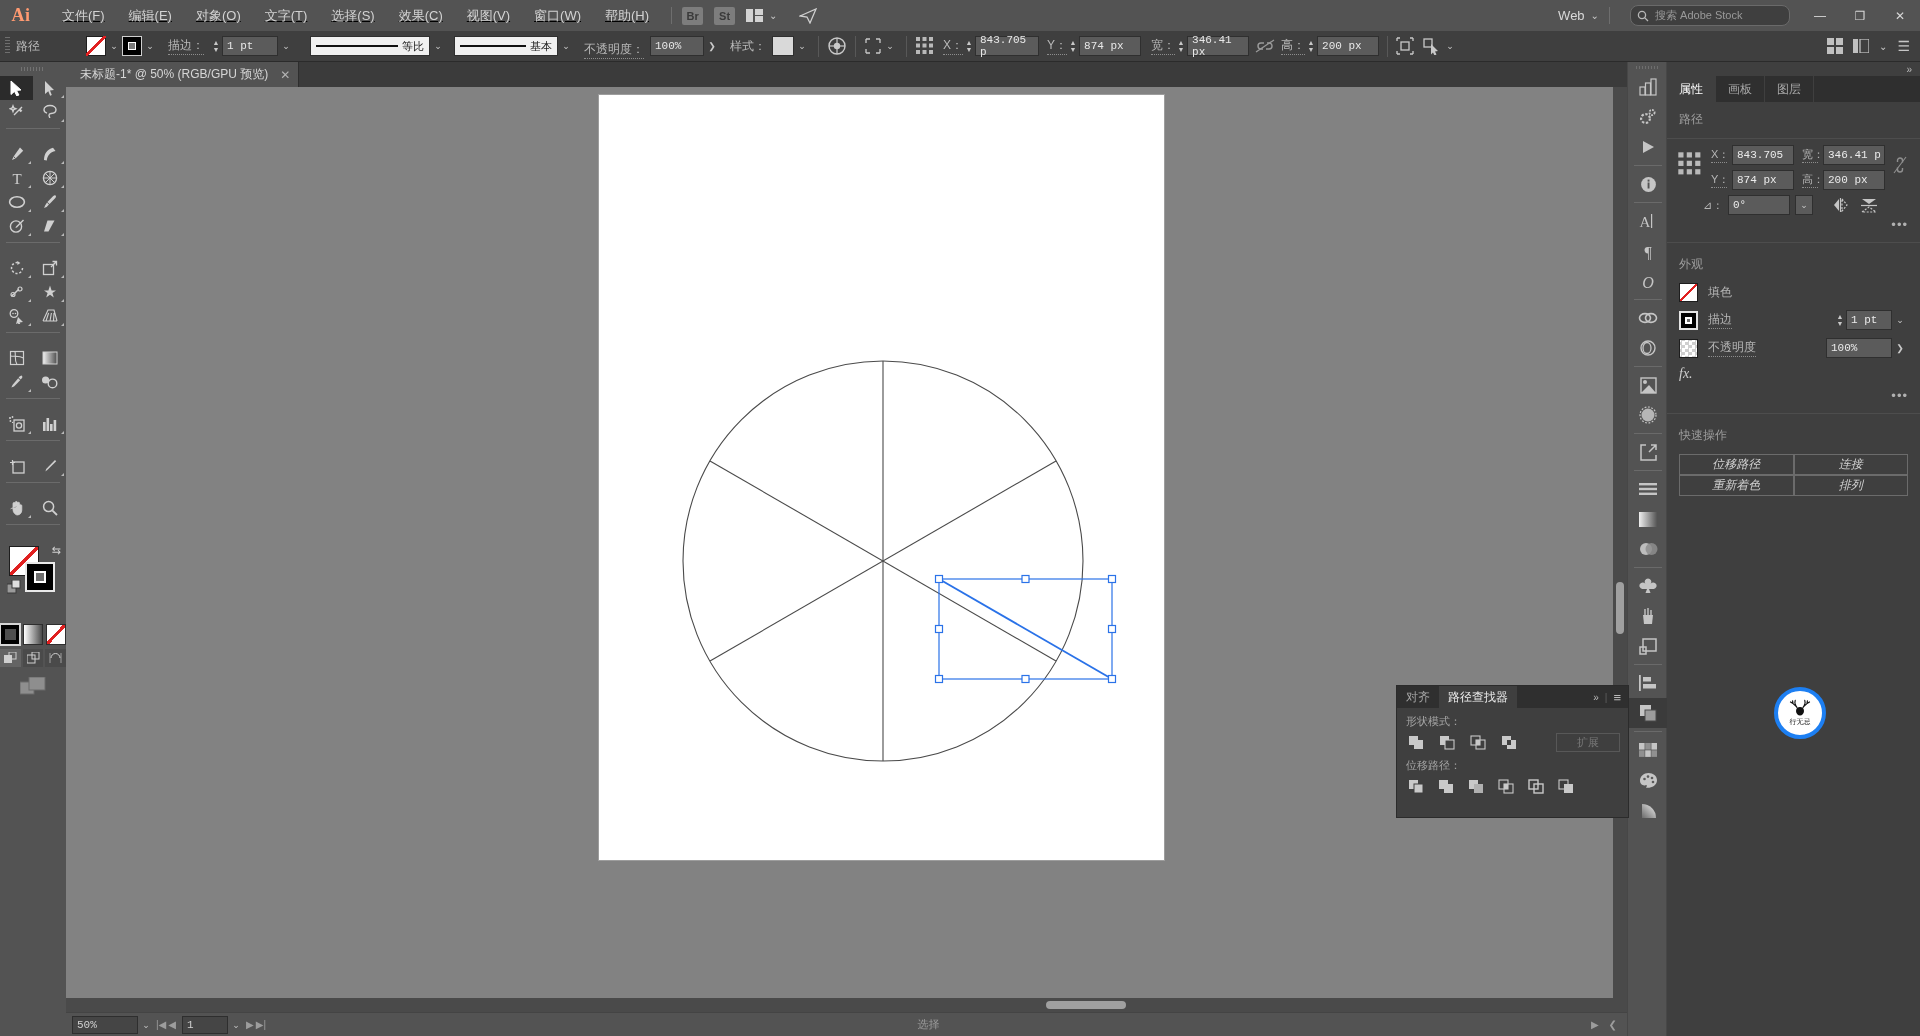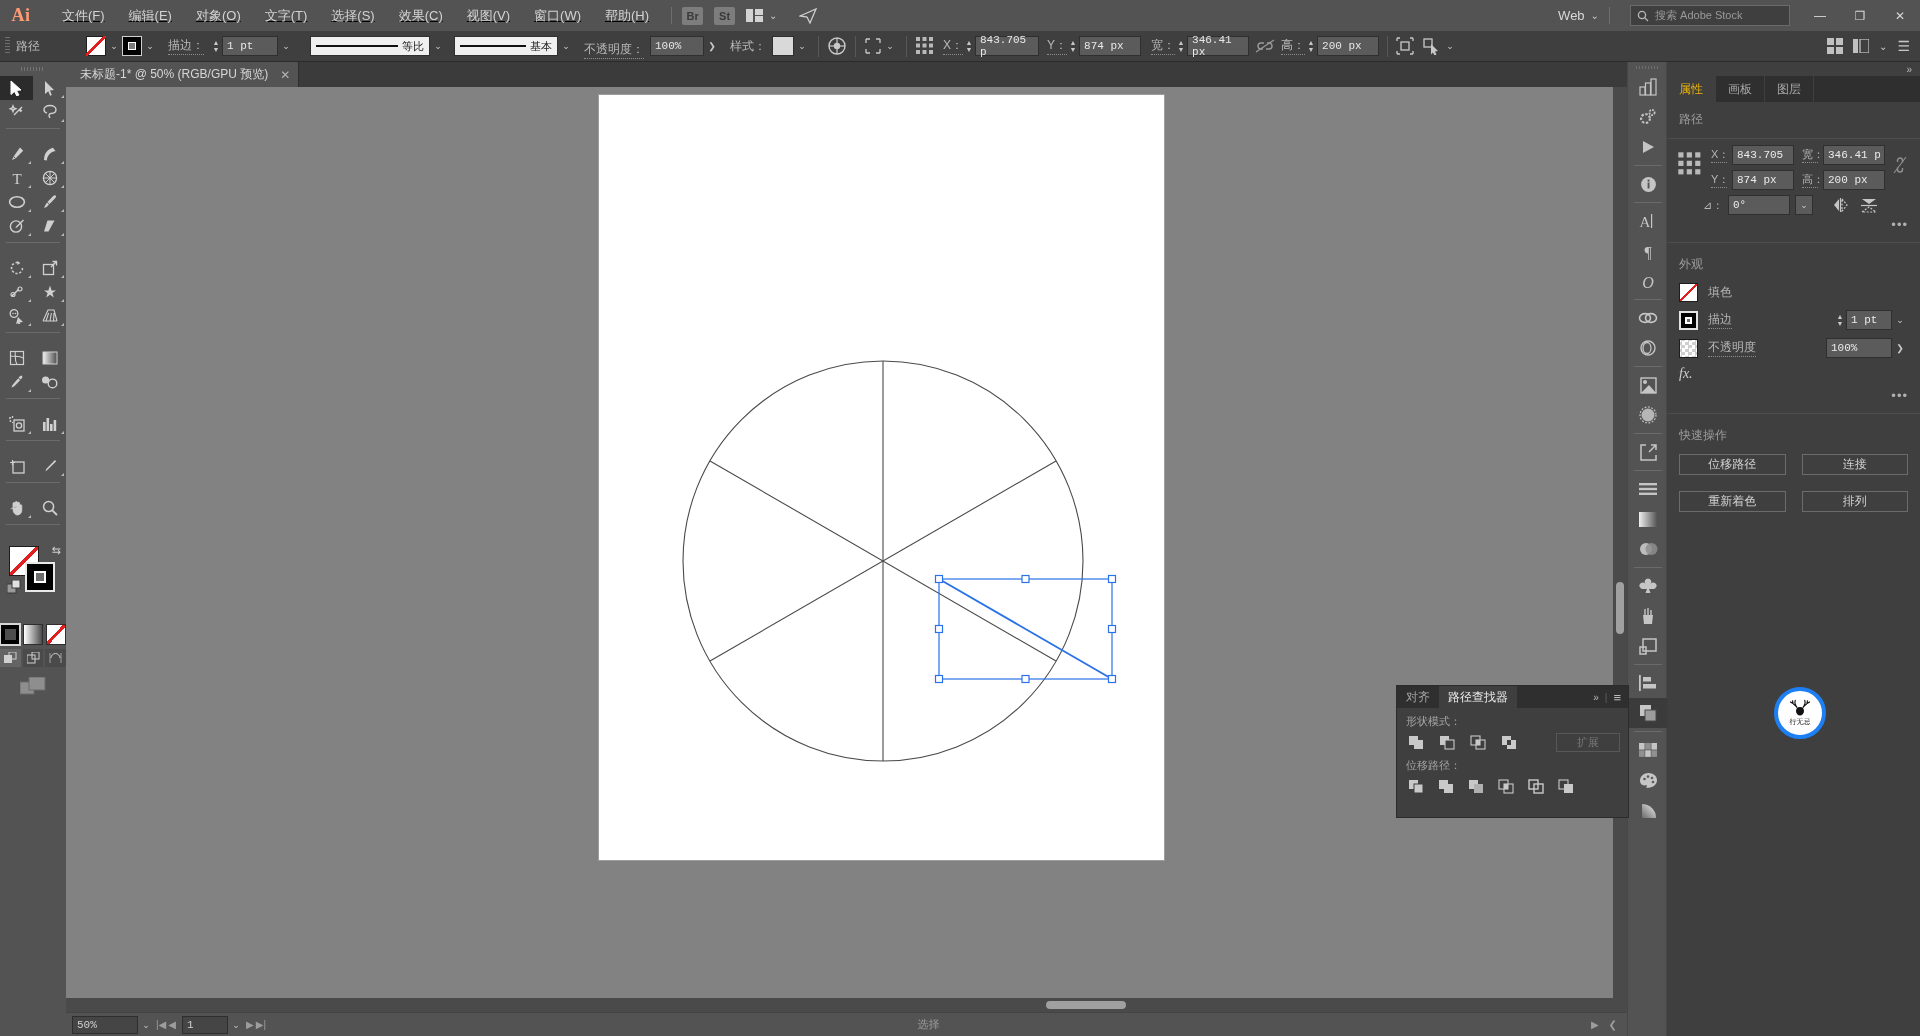--- a/index.html
+++ b/index.html
@@ -34,21 +34,21 @@
     border-radius: 2px; margin-right: 11px; font-weight: bold;
   }
   .mb-arrange { display: flex; align-items: center; gap: 6px; margin-right: 6px; }
   .arr-icon { display: block; }
   .chev { color: #c8c8c8; font-size: 10px; }
   .mb-send { color: #cfcfcf; margin-left: 16px; }
   .mb-right { margin-left: auto; display: flex; align-items: center; height: 31px; }
   .web-lbl { color: #d8d8d8; font-size: 13px; padding: 0 6px 0 4px; }
   .search-box {
     display: flex; align-items: center; gap: 6px;
-    background: #3f3f3f; border: 1px solid #6a6a6a; border-radius: 0;
+    background: #3f3f3f; border: 1px solid #6a6a6a; border-radius: 8px;
     height: 21px; width: 160px; padding: 0 6px; margin: 0 10px;
   }
   .search-box .ph { color: #9a9a9a; font-size: 11px; white-space: nowrap; }
   .wbtn {
     width: 40px; height: 31px; display: flex; align-items: center; justify-content: center;
     color: #d8d8d8; font-size: 12px;
   }
 
   
   .controlbar {
@@ -215,21 +215,21 @@
   .props {
     position: absolute; right: 0; top: 62px; width: 253px; height: 974px; background: #3f3f3f;
   }
   .props-top { height: 14px; display:flex; align-items:center; justify-content:flex-end; padding-right: 8px;
     color:#bcbcbc; font-size: 10px; background:#3f3f3f; }
   .props-tabs { display: flex; height: 26px; background: #2f2f2f; }
   .ptab {
     padding: 0 12px; height: 26px; line-height: 26px; color: #a8a8a8; font-size: 12px;
     border-right: 1px solid #3f3f3f;
   }
-  .ptab.active { background: #3f3f3f; color: #eab308; }
+  .ptab.active { background: #3f3f3f; color: #ffffff; }
   .psec-title { color: #9c9c9c; font-size: 12px; padding: 9px 12px 6px; }
   .p-hr { height: 1px; background: #4d4d4d; margin: 4px 0; }
 
   .transform-grid { display: flex; align-items: flex-start; padding: 2px 10px 0 10px; gap: 8px; }
   .ref-point { width: 26px; height: 26px; margin-top: 6px; }
   .tf-fields { display: flex; flex-direction: column; gap: 5px; }
   .tf-row { display: flex; align-items: center; gap: 5px; }
   .tf-lbl { color: #b5b5b5; font-size: 11px; width: 16px; text-align: right; }
   .tf-lbl.dot { border-bottom: 1px dotted #8d8d8d; }
   .tf-in {
@@ -260,21 +260,21 @@
   .app-lbl { color:#b5b5b5; font-size: 12px; }
   .app-lbl.dot { border-bottom: 1px dotted #8d8d8d; }
   .app-ctl { margin-left: auto; display: flex; align-items: center; gap: 0; }
   .app-in {
     width: 46px; height: 20px; background:#5b5b5b; border:1px solid #2f2f2f; color:#ebebeb;
     font-size:11px; display:flex; align-items:center; padding: 0 4px; font-family:"Liberation Mono",monospace;
   }
   .app-in.wide { width: 66px; }
   .fx-row { color:#cfcfcf; font-size: 14px; font-style: italic; padding: 4px 12px; font-family:"Liberation Serif",serif; }
 
-  .qa-grid { display: grid; grid-template-columns: 1fr 1fr; gap: 16px; padding: 4px 12px 0; }
+  .qa-grid { display: grid; grid-template-columns: 1fr 1fr; gap: 0; padding: 4px 12px 0; font-style: italic; }
   .qa-btn {
     height: 21px; border: 1px solid #6b6b6b; color: #d2d2d2; font-size: 12px;
     display: flex; align-items: center; justify-content: center; background: #3f3f3f;
   }
 
   
   .pf-panel {
     position: absolute; left: 1397px; top: 686px; width: 231px; height: 131px;
     background: #3f3f3f; box-shadow: 0 0 0 1px #2b2b2b;
   }

